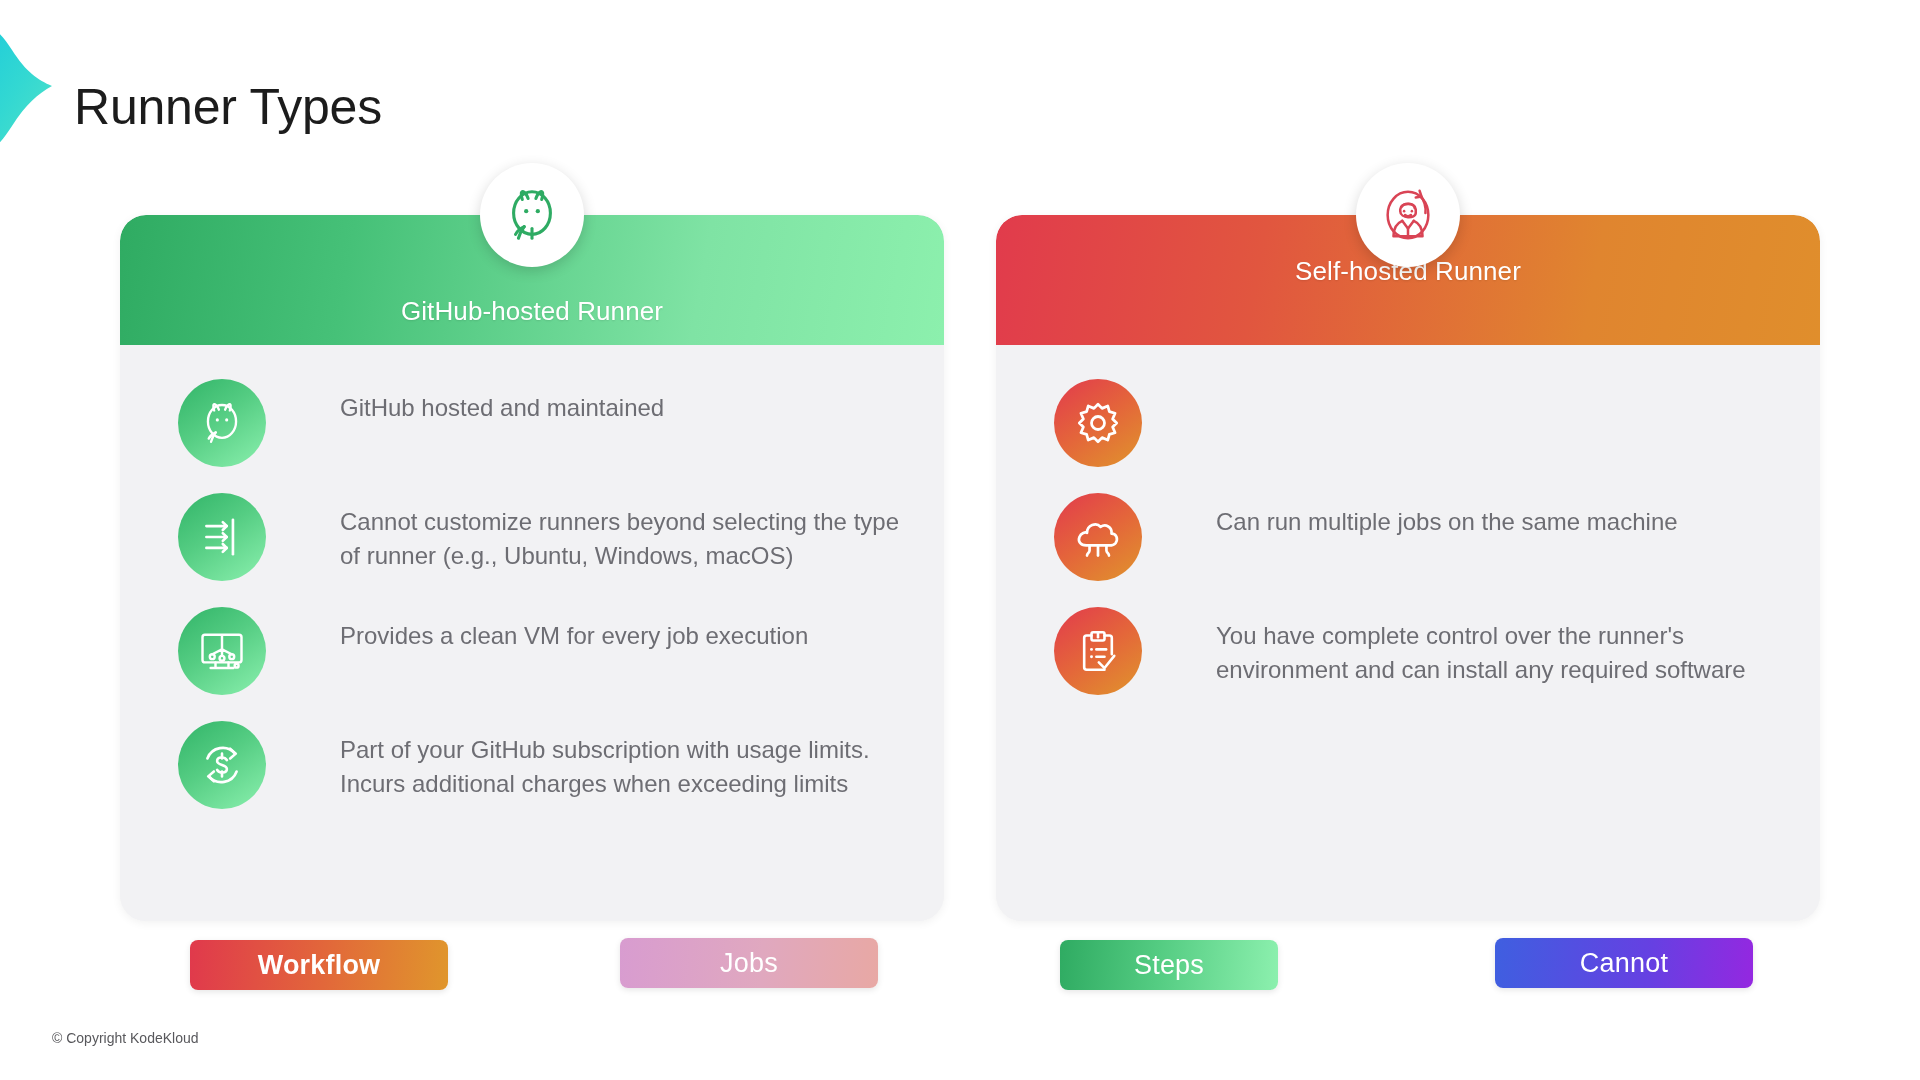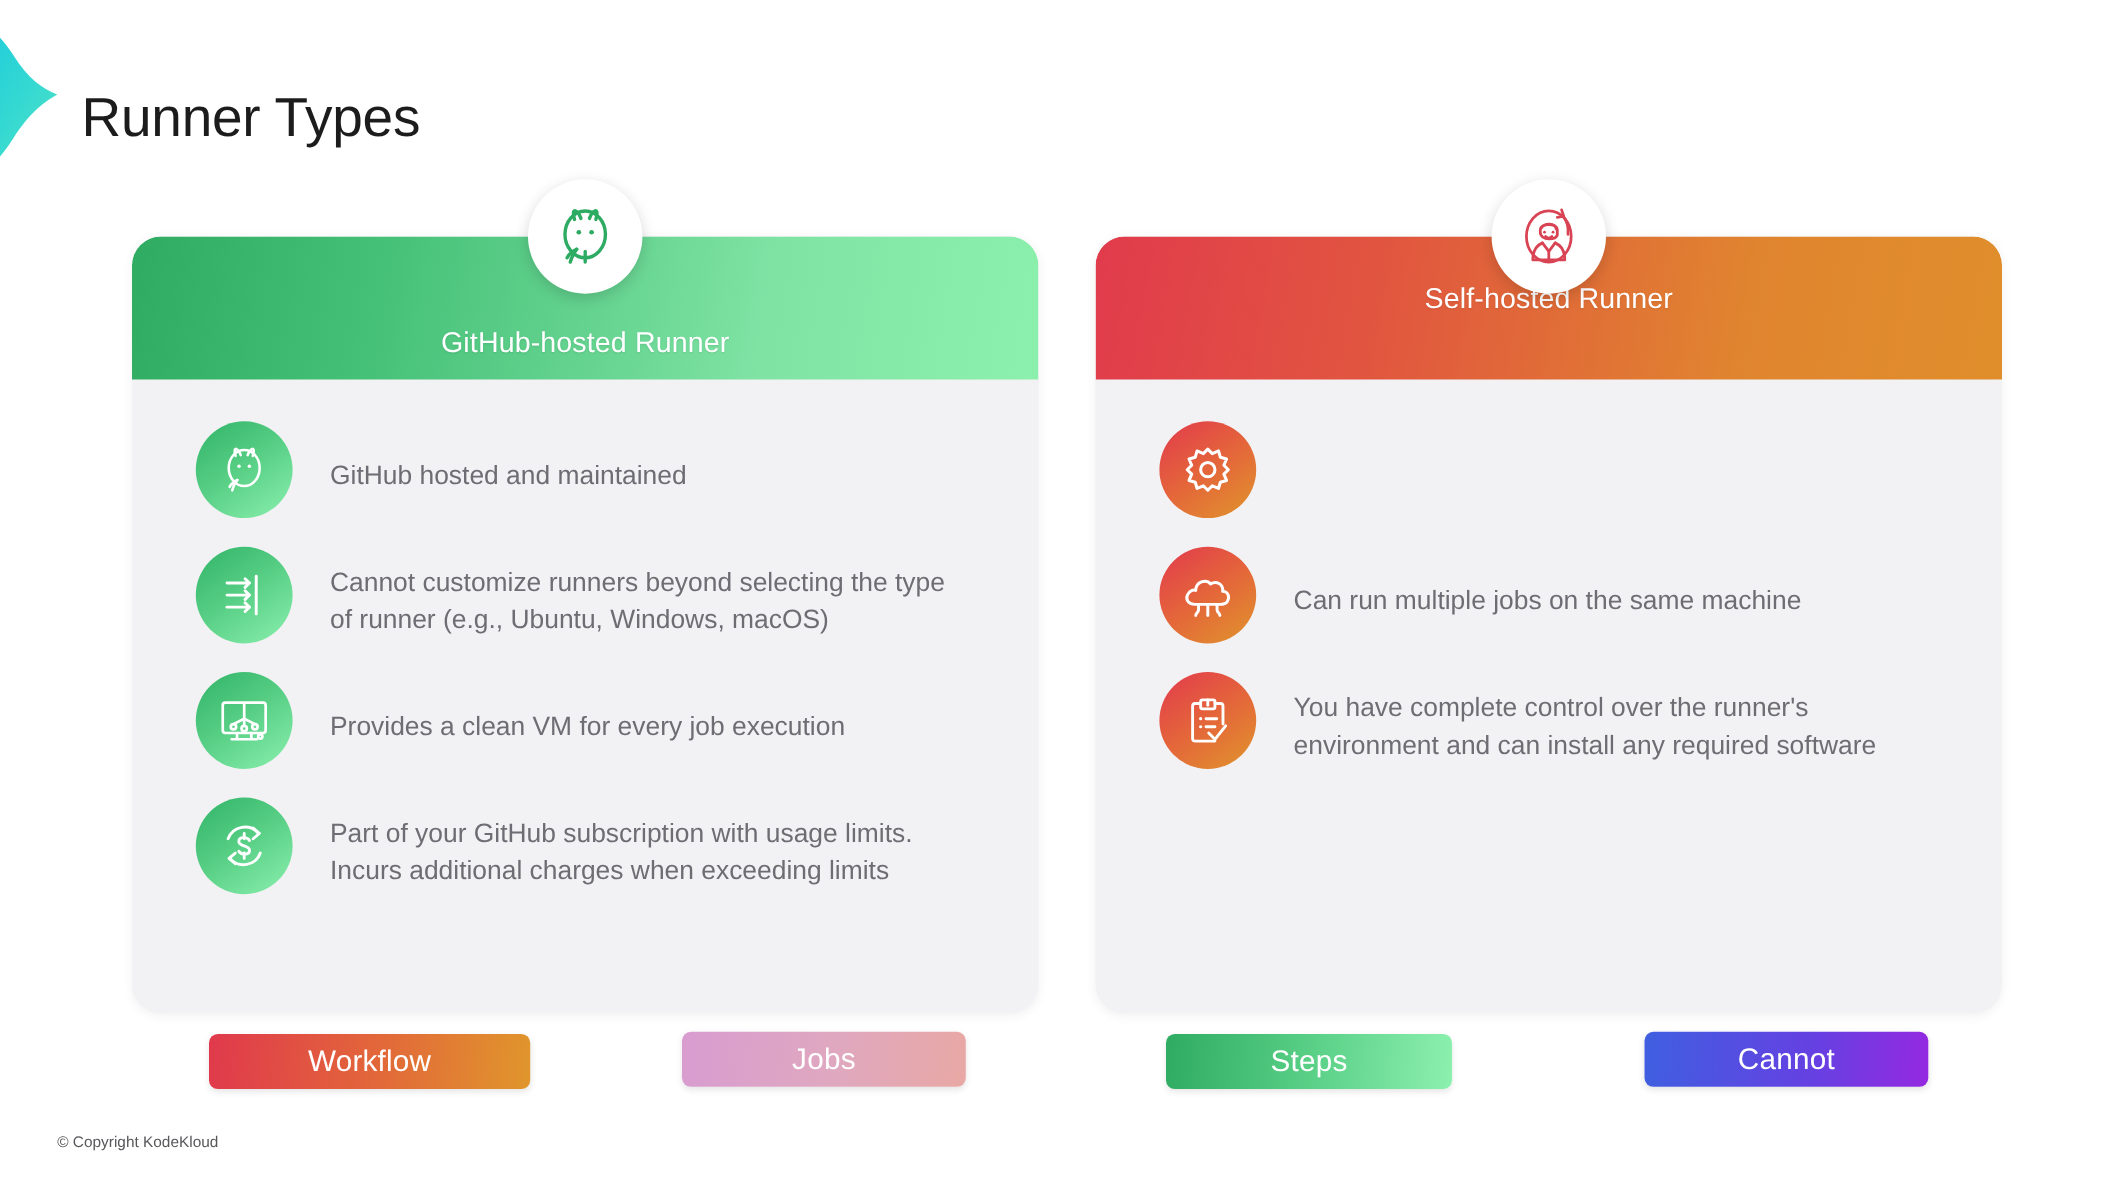--- a/index.html
+++ b/index.html
@@ -111,23 +111,24 @@
   }
   .badge svg { display: block; }
 
   
   .features {
     padding: 32px 40px 0 58px;
   }
 
   .feature {
     display: flex;
-    align-items: center;
+    align-items: flex-start;
     margin-bottom: 18px;
     min-height: 96px;
+    gap: 40px;
   }
 
   .feature-icon {
     flex: 0 0 auto;
     width: 88px;
     height: 88px;
     border-radius: 50%;
     display: flex;
     align-items: center;
     justify-content: center;
@@ -167,23 +168,23 @@
     align-items: center;
     justify-content: center;
     font-size: 27px;
     color: #ffffff;
     letter-spacing: 0.2px;
     box-shadow: 0 2px 6px rgba(0,0,0,0.10);
     border: none;
     cursor: pointer;
     font-family: "Liberation Sans", sans-serif;
   }
-  .nav-btn.workflow { left: 190px;  top: 0px; width: 292px; background: linear-gradient(95deg, #e0394c 0%, #e2673a 52%, #e0962c 100%); }
+  .nav-btn.workflow { left: 190px;  top: 0px; width: 258px; background: linear-gradient(95deg, #e0394c 0%, #e2673a 52%, #e0962c 100%); font-weight: bold; }
   .nav-btn.jobs     { left: 620px;  top: -2px; width: 258px; background: linear-gradient(95deg, #d89cd0 0%, #e0a8bf 55%, #e8a8a4 100%); }
-  .nav-btn.steps    { left: 1060px; top: 0px; width: 260px; background: linear-gradient(95deg, #2fab62 0%, #54cc82 45%, #8cf0ae 100%); }
+  .nav-btn.steps    { left: 1060px; top: 0px; width: 218px; background: linear-gradient(95deg, #2fab62 0%, #54cc82 45%, #8cf0ae 100%); }
   .nav-btn.runners  { left: 1495px; top: -2px; width: 258px; background: linear-gradient(95deg, #3f5fe0 0%, #6640e2 60%, #9428e0 100%); }
 
   
   .footer {
     position: absolute;
     left: 52px;
     top: 1030px;
     font-size: 14px;
     color: #58585c;
   }

